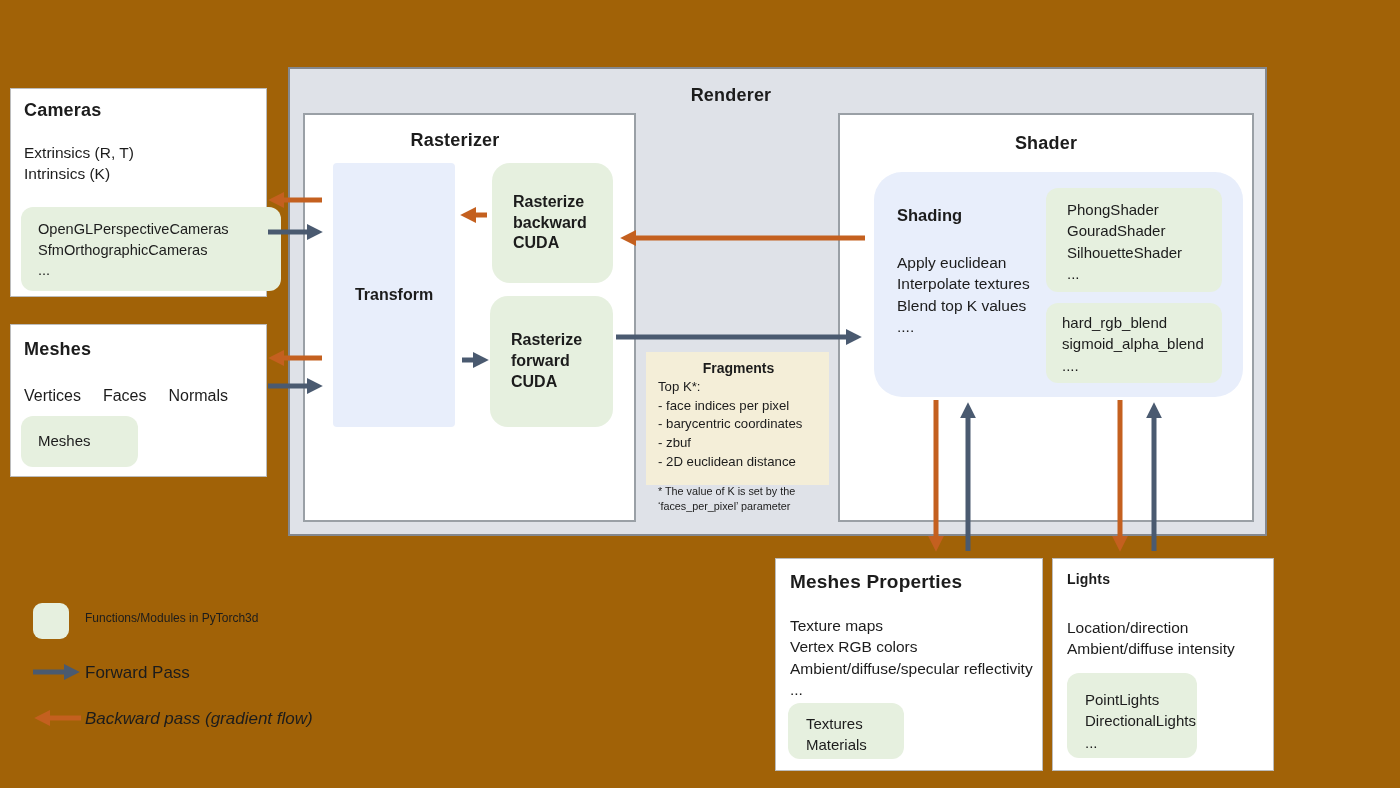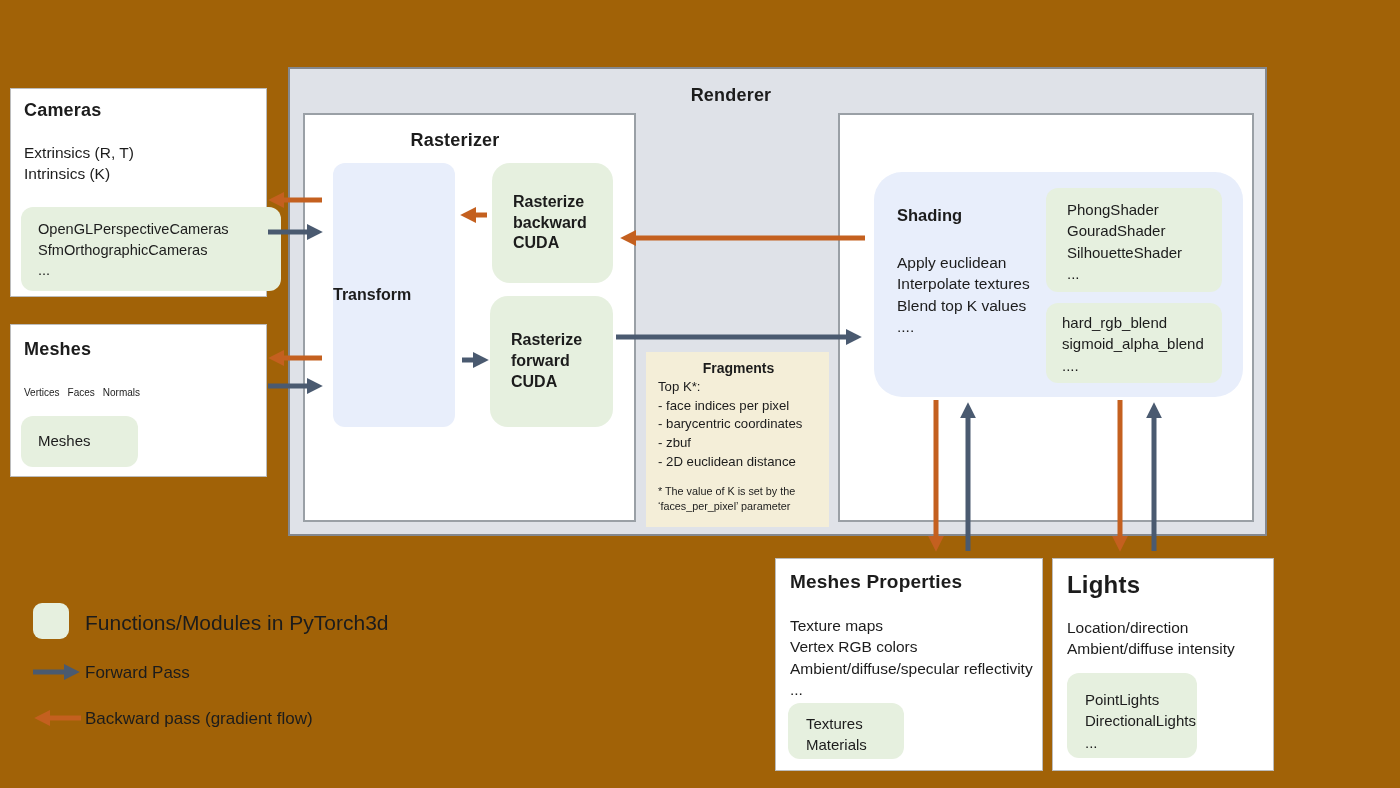--- a/index.html
+++ b/index.html
@@ -32,48 +32,49 @@
 <body>
 
 <div class="canvas">
 
   <div class="abs" style="left:288px;top:67px;width:979px;height:469px;background:var(--renderer-bg);border:2px solid var(--outer-border);"></div>
   <div class="abs title center" style="left:631px;top:85px;width:200px;">Renderer</div>
 
   <div class="abs" style="left:303px;top:113px;width:333px;height:409px;background:#fff;border:2px solid var(--inner-border);"></div>
   <div class="abs title center" style="left:303px;top:130px;width:304px;">Rasterizer</div>
 
-  <div class="abs" style="left:333px;top:163px;width:122px;height:264px;background:var(--blue-fill);border-radius:12px;display:flex;align-items:center;">
+  <div class="abs" style="left:333px;top:163px;width:122px;height:264px;background:var(--blue-fill);border-radius:4px;display:flex;align-items:center;justify-content:center;">
     <span class="pre" style="font-weight:bold;font-size:16px;">Transform</span>
   </div>
 
   <div class="abs" style="left:492px;top:163px;width:121px;height:120px;background:var(--green-fill);border-radius:18px;display:flex;align-items:center;">
     <span class="pre" style="font-weight:bold;font-size:16px;line-height:1.3;padding-left:21px;">Rasterize
 backward
 CUDA</span>
   </div>
 
   <div class="abs" style="left:490px;top:296px;width:123px;height:131px;background:var(--green-fill);border-radius:18px;display:flex;align-items:center;">
     <span class="pre" style="font-weight:bold;font-size:16px;line-height:1.3;padding-left:21px;">Rasterize
 forward
 CUDA</span>
   </div>
 
-  <div class="abs" style="left:646px;top:352px;width:183px;height:175px;background:var(--fragments-bg);padding:8px 10px 6px 12px;">
+  <div class="abs" style="left:646px;top:352px;width:183px;height:133px;background:var(--fragments-bg);padding:8px 10px 6px 12px;">
     <div class="center" style="font-weight:bold;font-size:14px;margin-bottom:2px;">Fragments</div>
     <div class="pre" style="font-size:13.2px;line-height:1.42;">Top K*:
 - face indices per pixel
 - barycentric coordinates
 - zbuf
 - 2D euclidean distance</div>
     <div class="pre" style="font-size:10.8px;line-height:1.4;margin-top:12px;">* The value of K is set by the
 ‘faces_per_pixel’ parameter</div>
   </div>
 
   <div class="abs" style="left:838px;top:113px;width:416px;height:409px;background:#fff;border:2px solid var(--inner-border);"></div>
+  <div class="abs title center" style="left:838px;top:133px;width:416px;">Shader</div>
 
   <div class="abs" style="left:874px;top:172px;width:369px;height:225px;background:var(--blue-fill);border-radius:28px;">
     <div style="font-weight:bold;font-size:16.5px;position:absolute;left:23px;top:34px;">Shading</div>
     <div class="pre" style="font-size:15.5px;line-height:1.38;position:absolute;left:23px;top:80px;">Apply euclidean
 Interpolate textures
 Blend top K values
 ....</div>
     <div class="chip" style="position:absolute;left:172px;top:16px;width:176px;height:104px;padding:11px 0 0 21px;white-space:pre-line;">PhongShader
 GouradShader
 SilhouetteShader
@@ -87,70 +88,70 @@
     <div class="title" style="position:absolute;left:13px;top:11px;">Cameras</div>
     <div class="pre body-text" style="position:absolute;left:13px;top:53px;">Extrinsics (R, T)
 Intrinsics (K)</div>
     <div class="chip pre" style="position:absolute;left:10px;top:106px;width:260px;height:84px;padding:12px 0 0 17px;font-size:14.6px;margin-top:12px;">OpenGLPerspectiveCameras
 SfmOrthographicCameras
 ...</div>
   </div>
 
   <div class="abs box" style="left:10px;top:324px;width:257px;height:153px;">
     <div class="title" style="position:absolute;left:13px;top:14px;">Meshes</div>
-    <div style="position:absolute;left:13px;top:62px;display:flex;gap:8px;font-size:10px;">
+    <div style="position:absolute;left:13px;top:62px;display:flex;gap:22px;font-size:16px;">
       <span>Vertices</span>
       <span>Faces</span>
       <span>Normals</span>
     </div>
     <div class="chip pre" style="position:absolute;left:10px;top:91px;width:117px;height:51px;padding:14px 0 0 17px;">Meshes</div>
   </div>
 
   <div class="abs box" style="left:775px;top:558px;width:268px;height:213px;">
     <div class="title" style="position:absolute;left:14px;top:12px;font-size:19px;">Meshes Properties</div>
     <div class="pre body-text" style="position:absolute;left:14px;top:56px;">Texture maps
 Vertex RGB colors
 Ambient/diffuse/specular reflectivity
 ...</div>
     <div class="chip pre" style="position:absolute;left:12px;top:144px;width:116px;height:56px;padding:10px 0 0 18px;">Textures
 Materials</div>
   </div>
 
   <div class="abs box" style="left:1052px;top:558px;width:222px;height:213px;">
-    <div class="title" style="position:absolute;left:14px;top:12px;font-size:24px;">Lights</div>
+    <div class="title" style="position:absolute;left:14px;top:12px;font-size:14px;">Lights</div>
     <div class="pre body-text" style="position:absolute;left:14px;top:58px;">Location/direction
 Ambient/diffuse intensity</div>
     <div class="chip pre" style="position:absolute;left:14px;top:114px;width:130px;height:85px;padding:16px 0 0 18px;">PointLights
 DirectionalLights
 ...</div>
   </div>
 
   <div class="abs" style="left:0;top:595px;width:460px;height:150px;">
     <div class="abs" style="left:33px;top:8px;width:36px;height:36px;background:var(--green-fill);border-radius:9px;"></div>
-    <div class="abs" style="left:85px;top:16px;font-size:21px;">Functions/Modules in PyTorch3d</div>
+    <div class="abs" style="left:85px;top:16px;font-size:12px;">Functions/Modules in PyTorch3d</div>
 
     <svg class="abs" style="left:31px;top:69px;" width="54" height="16" viewBox="0 0 54 16">
       <defs>
         <marker id="lg-slate" viewBox="0 0 10 10" refX="2" refY="5" markerWidth="3.2" markerHeight="3.2" orient="auto">
           <path d="M0,0 L10,5 L0,10 z" style="fill:var(--slate,#4a5a70);"></path>
         </marker>
       </defs>
       <line x1="2" y1="8" x2="36" y2="8" stroke="#4a5a70" style="stroke:var(--slate);" stroke-width="5" marker-end="url(#lg-slate)"></line>
     </svg>
     <div class="abs" style="left:85px;top:68px;font-size:17px;">Forward Pass</div>
 
     <svg class="abs" style="left:31px;top:115px;" width="54" height="16" viewBox="0 0 54 16">
       <defs>
         <marker id="lg-orange" viewBox="0 0 10 10" refX="2" refY="5" markerWidth="3.2" markerHeight="3.2" orient="auto">
           <path d="M0,0 L10,5 L0,10 z" style="fill:var(--orange,#c4601f);"></path>
         </marker>
       </defs>
       <line x1="50" y1="8" x2="16" y2="8" stroke="#c4601f" style="stroke:var(--orange);" stroke-width="5" marker-end="url(#lg-orange)"></line>
     </svg>
-    <div class="abs" style="left:85px;top:114px;font-size:17px;">Backward pass (gradient flow)</div>
+    <div class="abs" style="left:85px;top:114px;font-size:17px;font-style:italic;">Backward pass (gradient flow)</div>
   </div>
 
   <svg class="arrow-overlay" width="1400" height="788" viewBox="0 0 1400 788">
     <defs>
       <marker id="m-orange" viewBox="0 0 10 10" refX="2" refY="5" markerWidth="3.2" markerHeight="3.2" orient="auto">
         <path d="M0,0 L10,5 L0,10 z" style="fill:var(--orange,#c4601f);"></path>
       </marker>
       <marker id="m-slate" viewBox="0 0 10 10" refX="2" refY="5" markerWidth="3.2" markerHeight="3.2" orient="auto">
         <path d="M0,0 L10,5 L0,10 z" style="fill:var(--slate,#4a5a70);"></path>
       </marker>

